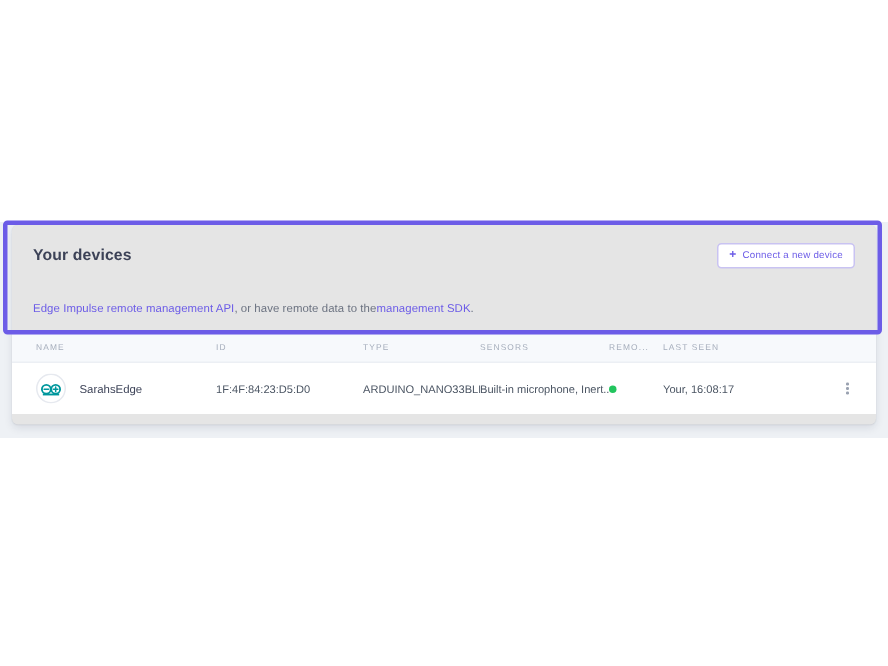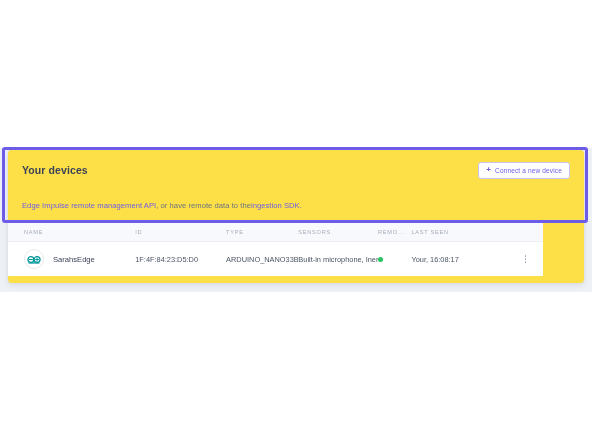--- a/index.html
+++ b/index.html
@@ -34,21 +34,21 @@
     background: #eef1f5;
   }
 
   
   .devices-card {
     position: absolute;
     left: 8px;
     top: 150px;
     width: 576px;
     height: 133px;
-    background: #fde047;
+    background: #e5e5e5;
     border-radius: 4px;
     box-shadow: 0 2px 6px rgba(22, 30, 60, 0.10), 0 0 1px rgba(22,30,60,0.12);
     overflow: hidden;
   }
 
   
   .focus-highlight {
     position: absolute;
     left: 2px;
     top: 147px;
@@ -114,21 +114,21 @@
   .card-desc a {
     color: #6c5ce7;
     text-decoration: none;
   }
 
   
   .devices-table {
     position: absolute;
     left: 0;
     top: 72px;
-    width: 535px;
+    width: 576px;
   }
   .table-head {
     display: flex;
     align-items: center;
     height: 20px;
     background: #f7f9fc;
     border-top: 1px solid #eceff4;
     border-bottom: 1px solid #eceff4;
     box-sizing: border-box;
   }
@@ -226,21 +226,21 @@
 
       <div class="connect-btn">
         <span class="plus-ico">+</span>
         <span>Connect a new device</span>
       </div>
     </div>
 
     <div class="card-desc">
         <a href="#">Edge Impulse remote management API</a>
         <span>, or have remote data to the </span>
-        <a href="#">ingestion SDK</a>
+        <a href="#">management SDK</a>
         <span>.</span>
     </div>
 
     <div class="devices-table">
 
       <div class="table-head">
         <div class="th col-name">NAME</div>
         <div class="th col-id">ID</div>
         <div class="th col-type">TYPE</div>
         <div class="th col-sensors">SENSORS</div>

